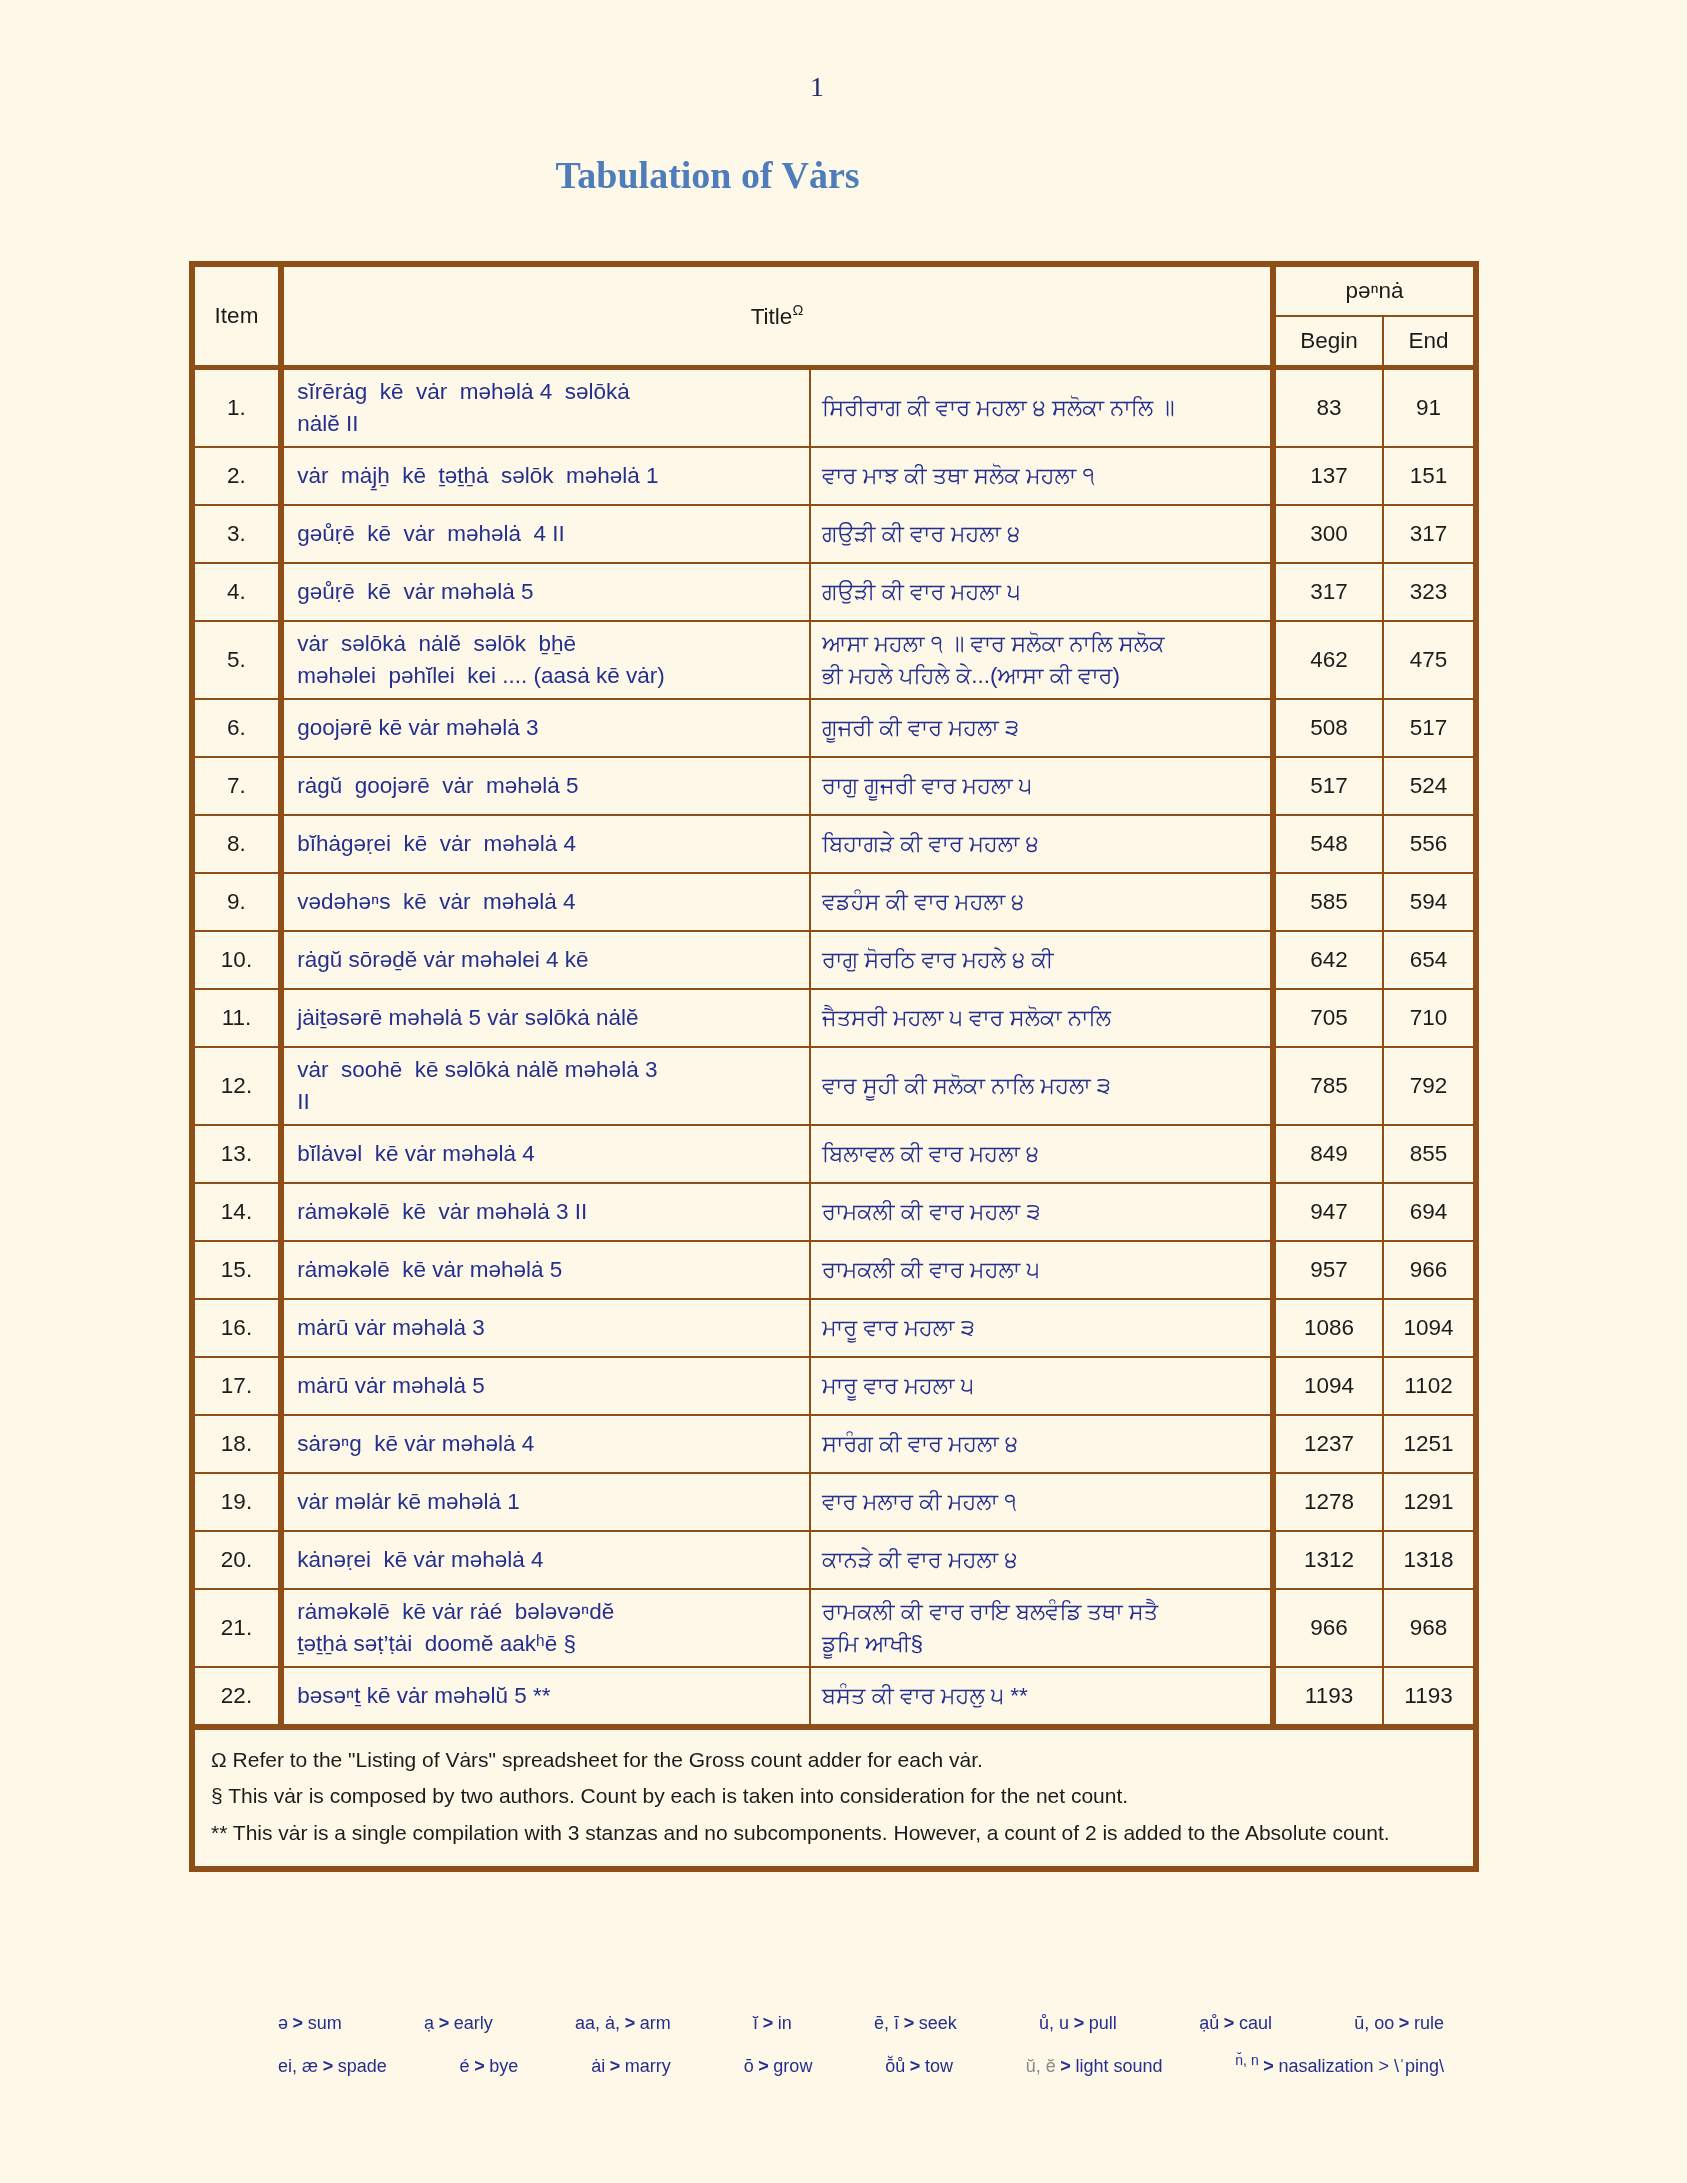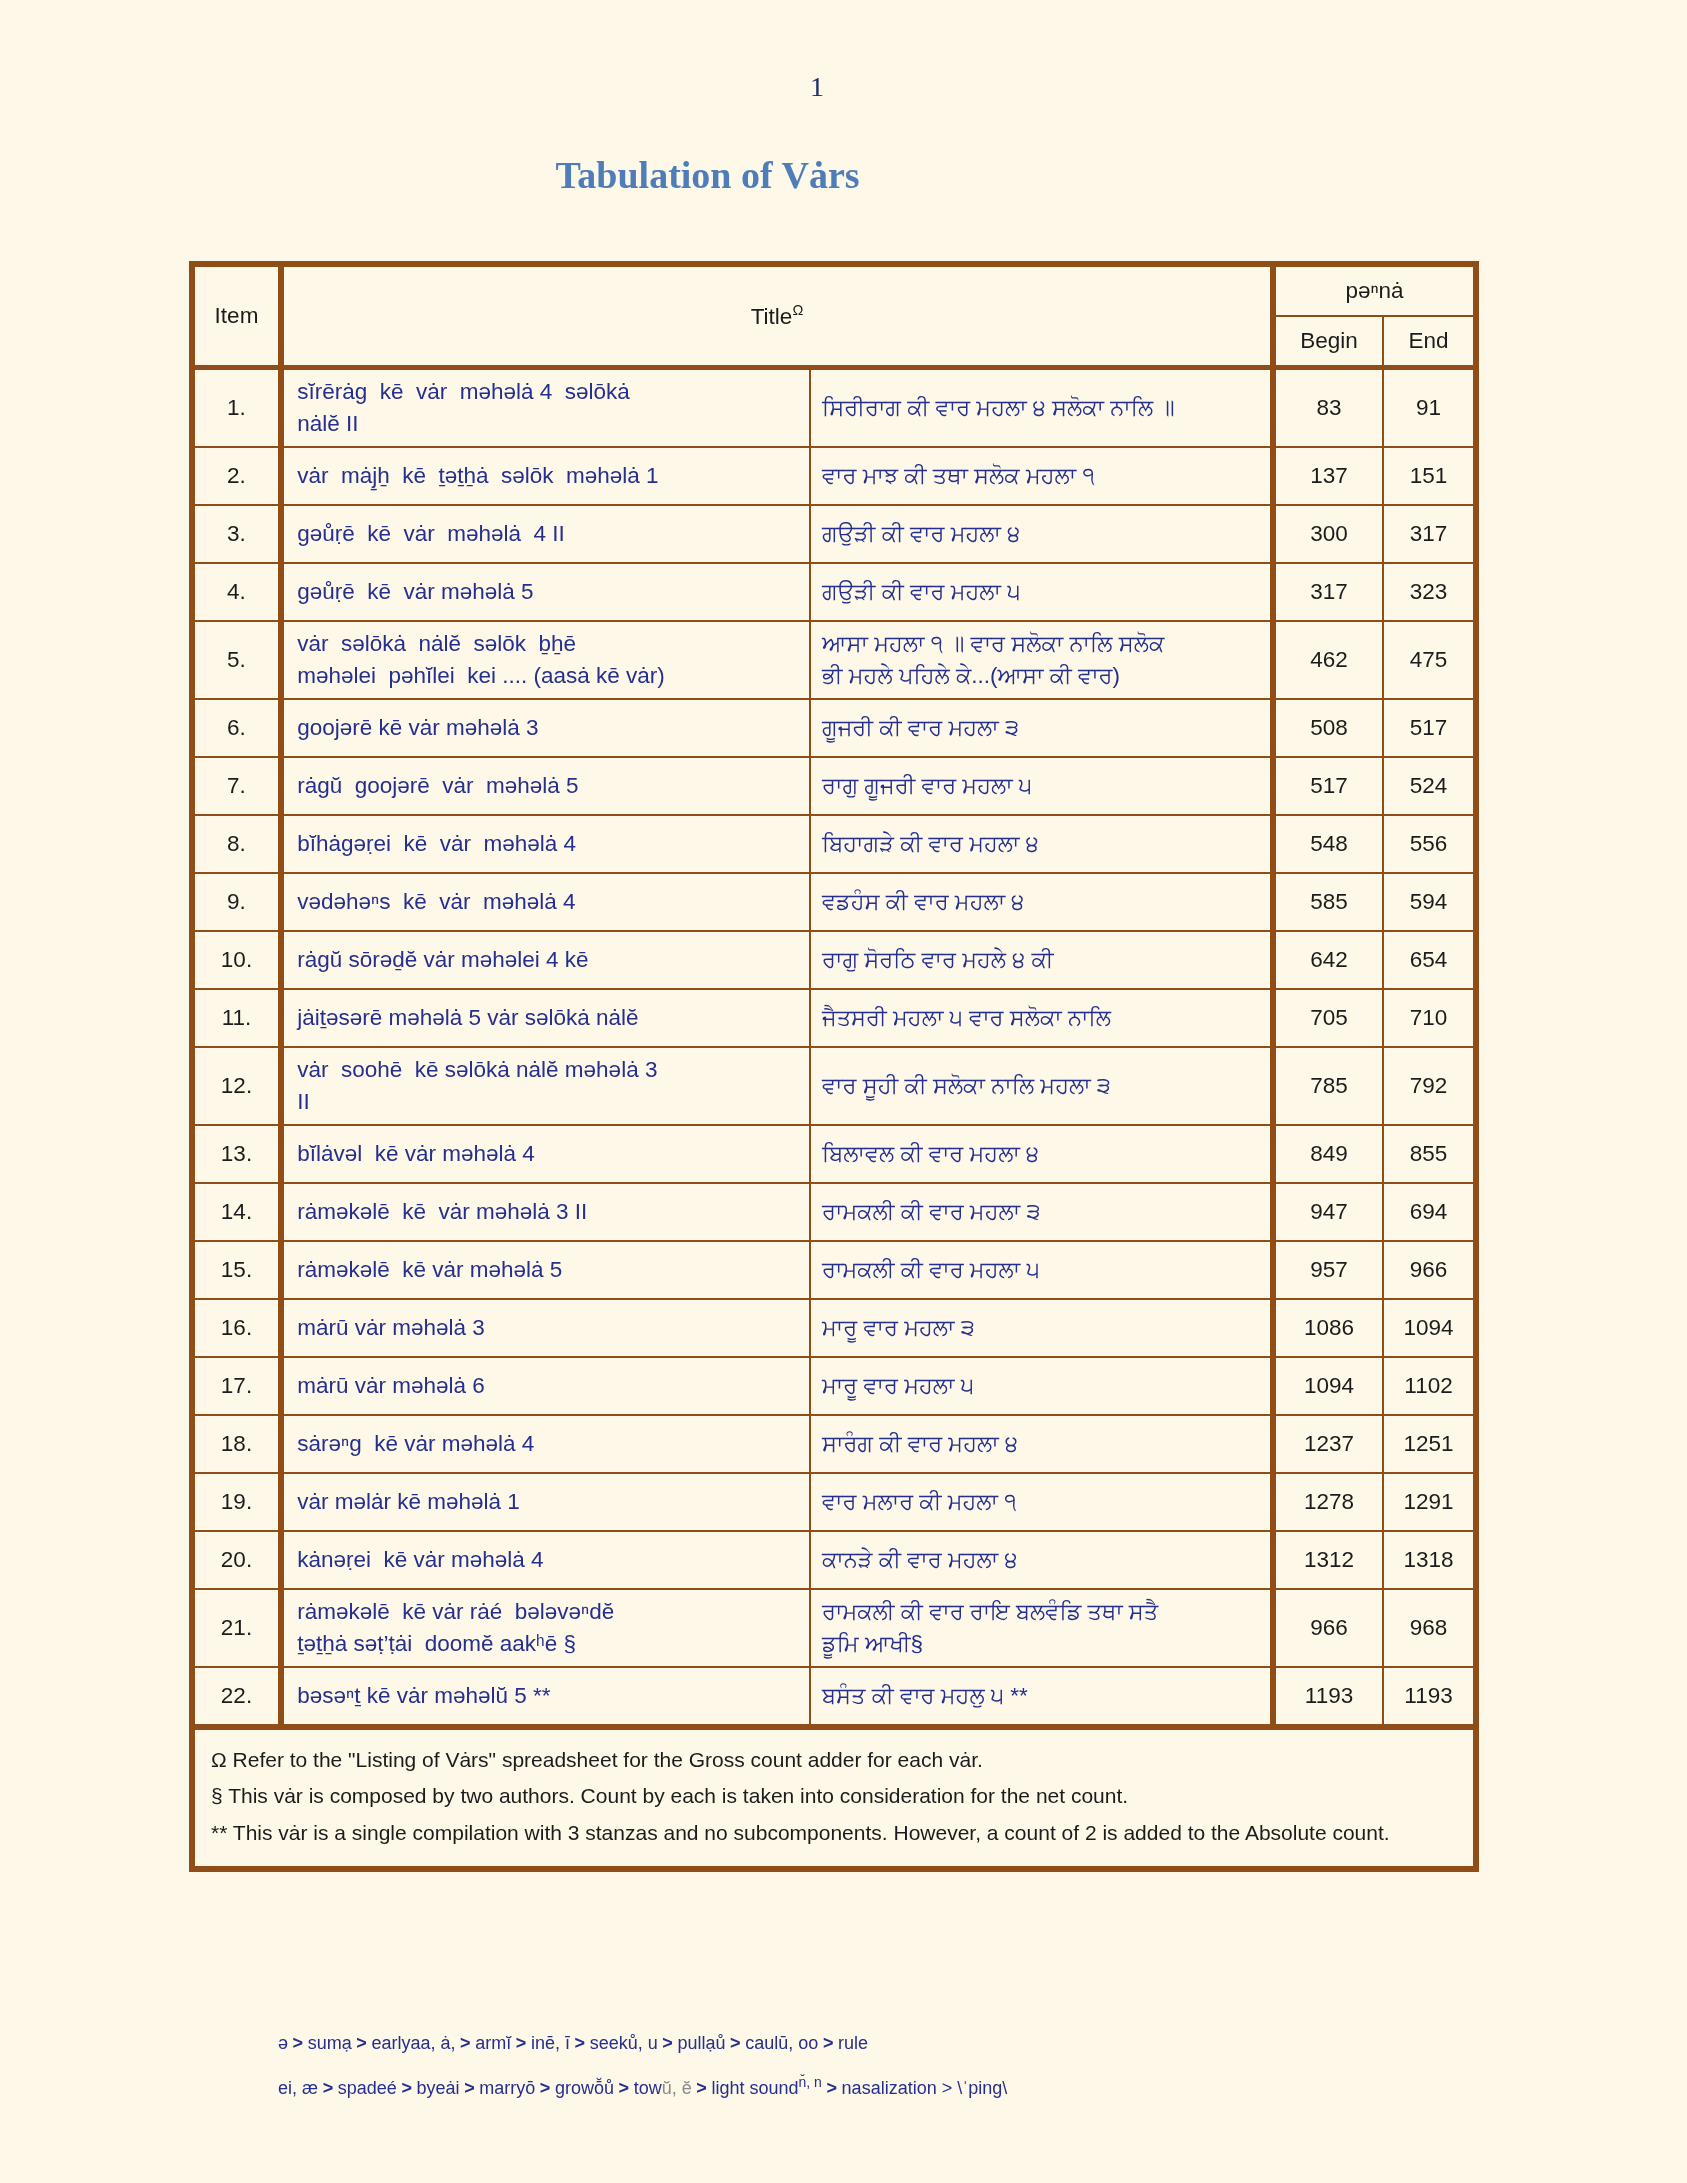--- a/index.html
+++ b/index.html
@@ -64,21 +64,21 @@
   tbody.notes p{margin:2.6px 0;}
   .caption{
     position:absolute;top:1719px;left:0;width:1661px;text-align:center;
     font-size:24px;color:#111;text-decoration:underline;text-underline-offset:4.6px;
   }
   .legend{
     position:absolute;left:278px;top:2013px;width:1166px;
     color:var(--navy);font-size:18px;
   }
   .legend-row{
-    display:flex;justify-content:flex-start;align-items:baseline;margin-bottom:18px;margin-top:20px;
+    display:flex;justify-content:space-between;align-items:baseline;margin-bottom:18px;
   }
   .li{white-space:nowrap;}
   .sep{font-weight:bold;margin:0 4.6px;}
   .muted{color:var(--gray);}
   .supkey{font-size:14px;vertical-align:super;}
 </style>
 </head>
 <body>
 
 <div class="page">
@@ -218,21 +218,21 @@
         </tr>
       <tr>
           <td class="num">16.</td>
           <td class="roman">mȧrū vȧr məhəlȧ 3</td>
           <td class="gurmukhi">ਮਾਰੂ ਵਾਰ ਮਹਲਾ ੩</td>
           <td class="pg">1086</td>
           <td class="pg">1094</td>
         </tr>
       <tr>
           <td class="num">17.</td>
-          <td class="roman">mȧrū vȧr məhəlȧ 6</td>
+          <td class="roman">mȧrū vȧr məhəlȧ 5</td>
           <td class="gurmukhi">ਮਾਰੂ ਵਾਰ ਮਹਲਾ ੫</td>
           <td class="pg">1094</td>
           <td class="pg">1102</td>
         </tr>
       <tr>
           <td class="num">18.</td>
           <td class="roman">sȧrəⁿg  kē vȧr məhəlȧ 4</td>
           <td class="gurmukhi">ਸਾਰੰਗ ਕੀ ਵਾਰ ਮਹਲਾ ੪</td>
           <td class="pg">1237</td>
           <td class="pg">1251</td>

